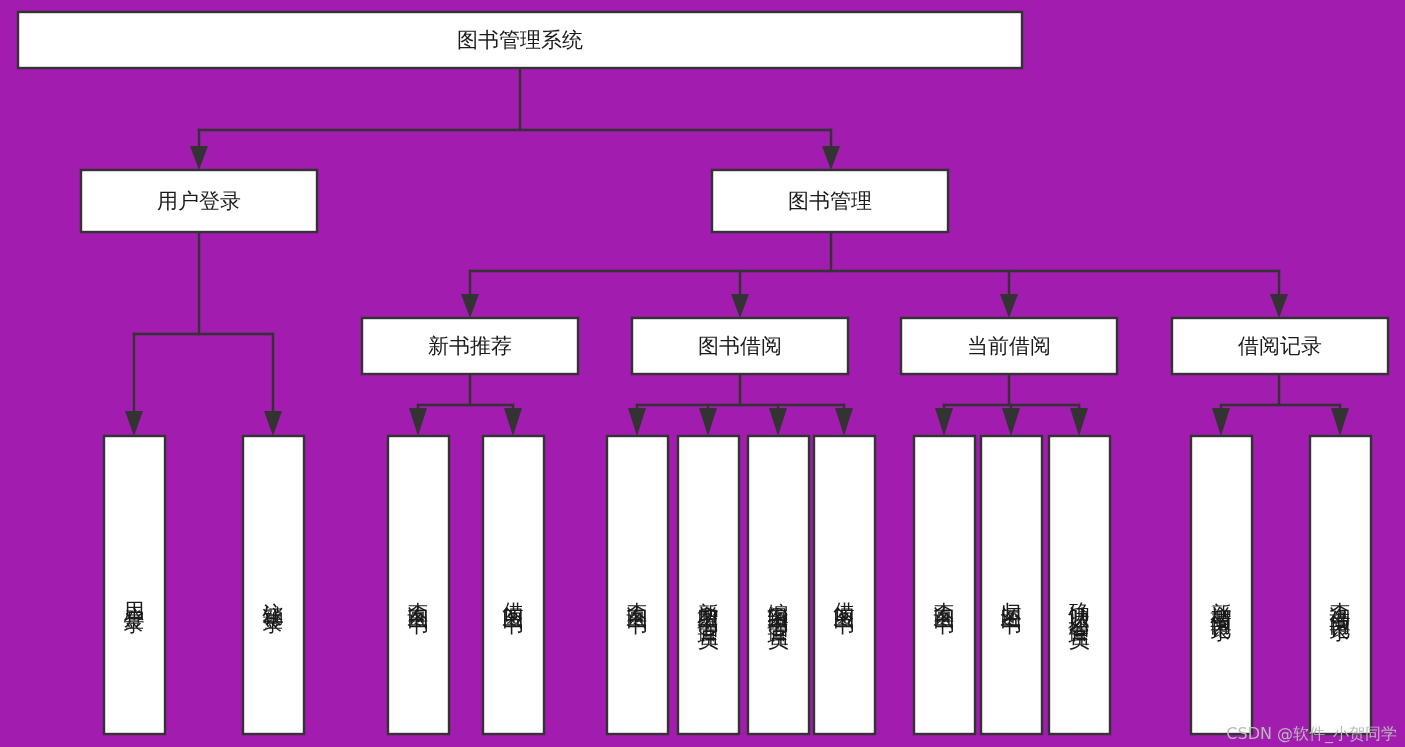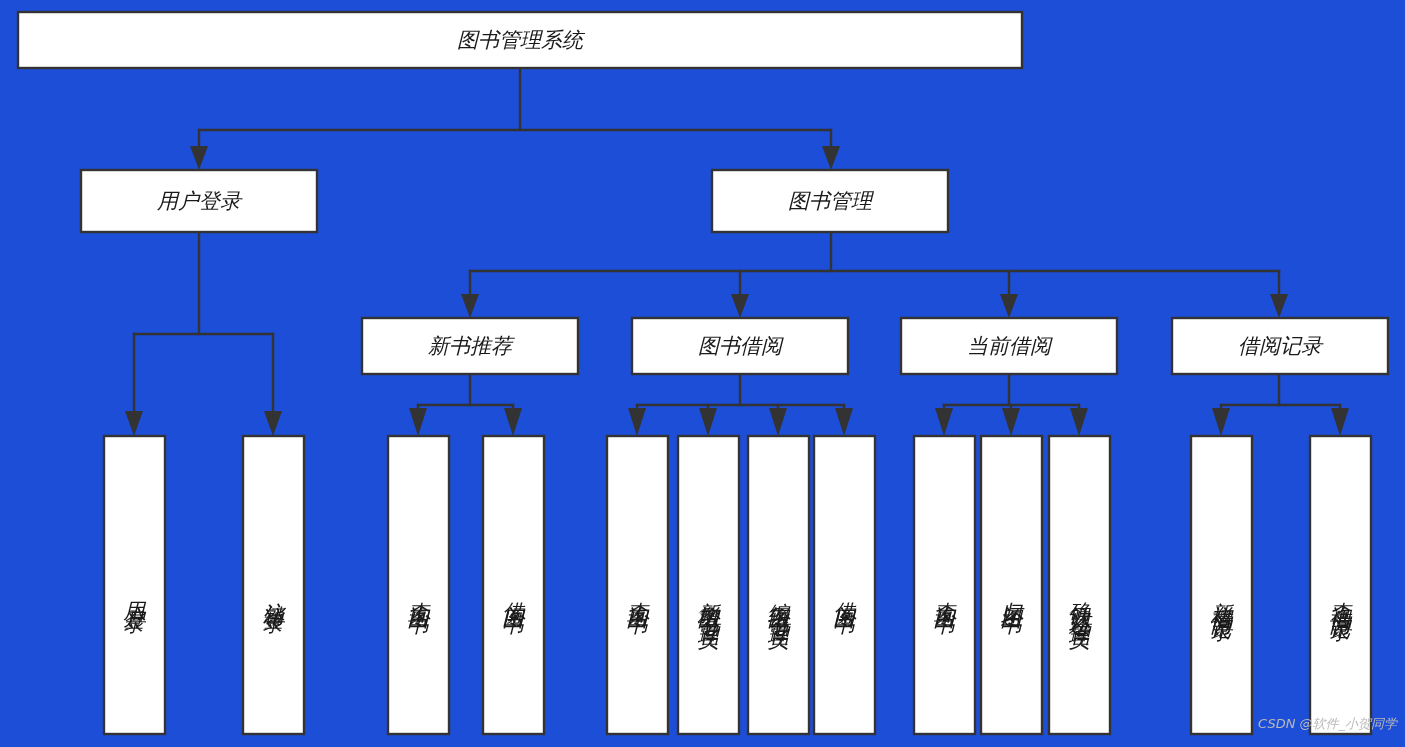--- a/index.html
+++ b/index.html
@@ -11,22 +11,21 @@
   body {
     width: 1405px;
     height: 747px;
     overflow: hidden;
     font-family: "DejaVu Sans", "Liberation Sans", sans-serif;
   }
   #diagram-root {
     position: relative;
     width: 1405px;
     height: 747px;
-    background: #1d4ed8;
-    font-style: italic;
+    background: #a21caf;
   }
   svg.diagram-canvas {
     position: absolute;
     top: 0;
     left: 0;
     width: 1405px;
     height: 747px;
     display: block;
   }
   .node-box {
@@ -56,23 +55,23 @@
     font-size: 21px;
     fill: #1a1a1a;
     writing-mode: vertical-rl;
     text-orientation: upright;
     letter-spacing: 4px;
     dominant-baseline: central;
   }
   .watermark-text {
     position: absolute;
     right: 8px;
-    bottom: 14px;
-    font-family: "DejaVu Sans", "Liberation Sans", sans-serif;
-    font-size: 13px;
+    bottom: 2px;
+    font-family: "DejaVu Sans", "Liberation Sans", sans-serif;
+    font-size: 16px;
     color: #b9b9b9;
     white-space: nowrap;
     user-select: none;
     pointer-events: none;
   }
 </style>
 </head>
 <body>
 
 <div id="diagram-root">

